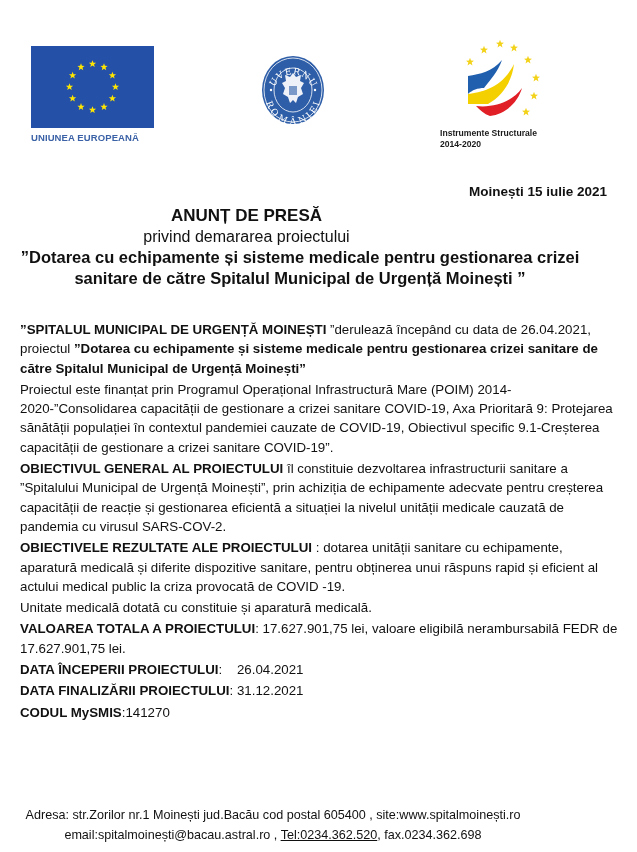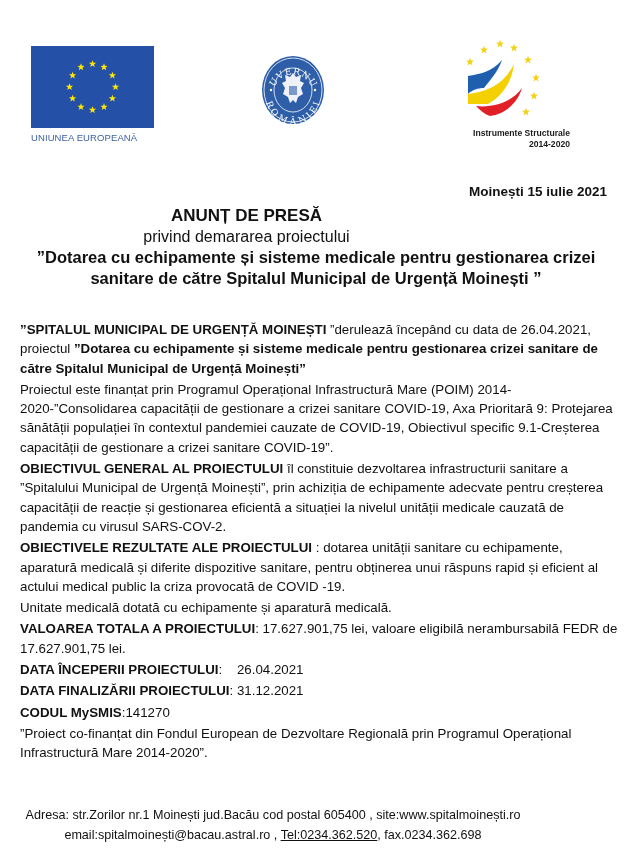--- a/index.html
+++ b/index.html
@@ -26,21 +26,21 @@
       width: 123px;
       height: 99px;
       display: block;
     }
     .eu-label {
       position: absolute;
       left: 0;
       top: 86px;
       width: 140px;
       font-size: 9.5px;
-      font-weight: normal;
+      font-weight: bold;
       color: #3b62a6;
       letter-spacing: 0.1px;
       white-space: nowrap;
     }
     .logo-gov {
       position: absolute;
       left: 261px;
       top: 55px;
       width: 64px;
       height: 70px;
@@ -57,21 +57,21 @@
       left: 18px;
       top: 0;
       width: 92px;
       height: 92px;
     }
     .is-label {
       position: absolute;
       left: 0;
       top: 90px;
       width: 130px;
-      text-align: right;
+      text-align: left;
       font-size: 8.6px;
       font-weight: bold;
       color: #1a1a1a;
       line-height: 10.5px;
     }
     .dateline {
       position: absolute;
       right: 30px;
       top: 184px;
       font-size: 13.5px;
@@ -96,21 +96,21 @@
       line-height: 20px;
       margin-left: -30px;
     }
     .title-project {
       font-size: 16.5px;
       font-weight: bold;
       line-height: 21px;
       width: 600px;
       margin: 0 auto;
       margin-left: 0;
-      padding-left: 16px;
+      padding-left: 0;
     }
     .body-text {
       position: absolute;
       left: 18px;
       top: 318px;
       width: 606px;
       font-size: 13.3px;
       line-height: 19.3px;
     }
     .body-text p {
@@ -216,34 +216,33 @@
   <p>
     <span class="b">”SPITALUL MUNICIPAL DE URGENȚĂ MOINEȘTI </span><span>”derulează începând cu data de 26.04.2021, proiectul </span><span class="b">”Dotarea cu echipamente și sisteme medicale pentru gestionarea crizei  sanitare de către Spitalul Municipal de Urgență Moinești”</span>
   </p>
   <p>Proiectul este finanțat prin Programul Operațional Infrastructură Mare (POIM) 2014-2020-”Consolidarea capacității de gestionare a crizei sanitare COVID-19, Axa Prioritară 9: Protejarea sănătății populației în contextul pandemiei cauzate de COVID-19, Obiectivul specific 9.1-Creșterea capacității de gestionare a crizei sanitare COVID-19”.</p>
   <p>
     <span class="b">OBIECTIVUL GENERAL AL PROIECTULUI</span><span> îl constituie dezvoltarea infrastructurii sanitare a ”Spitalului Municipal de Urgență Moinești”,  prin achiziția de echipamente adecvate pentru creșterea capacității de reacție și gestionarea eficientă a situației la nivelul unității medicale cauzată de pandemia cu virusul SARS-COV-2.</span>
   </p>
   <p>
     <span class="b">OBIECTIVELE REZULTATE ALE PROIECTULUI</span><span> : dotarea unității sanitare cu echipamente, aparatură medicală și diferite dispozitive sanitare, pentru obținerea unui răspuns rapid și eficient al actului medical public la criza provocată de COVID -19.</span>
   </p>
-  <p>Unitate medicală dotată cu echipamente și aparatură medicală.</p>
+  <p>Unitate medicală dotată cu constituie și aparatură medicală.</p>
   <p>
     <span class="b">VALOAREA TOTALA A PROIECTULUI</span><span>: 17.627.901,75 lei, valoare eligibilă nerambursabilă FEDR de 17.627.901,75 lei.</span>
   </p>
   <p>
     <span class="b">DATA ÎNCEPERII PROIECTULUI</span><span style="white-space:pre">:    26.04.2021</span>
   </p>
   <p>
     <span class="b">DATA FINALIZĂRII PROIECTULUI</span><span>: 31.12.2021</span>
   </p>
   <p>
     <span class="b">CODUL MySMIS</span><span>:141270</span>
   </p>
-  <p>”Proiect co-finanțat din Fondul European de Dezvoltare Regională prin Programul Operațional Infrastructură Mare 2014-2020”.</p>
 </div>
 
 <div class="footer">
   <div>Adresa: str.Zorilor nr.1 Moinești  jud.Bacău  cod postal  605400  , site:www.spitalmoinești.ro</div>
   <div>
     <span>email:spitalmoinești@bacau.astral.ro , </span><a href="#">Tel:0234.362.520</a><span>, fax.0234.362.698</span>
   </div>
 </div>
 
 </body></html>

